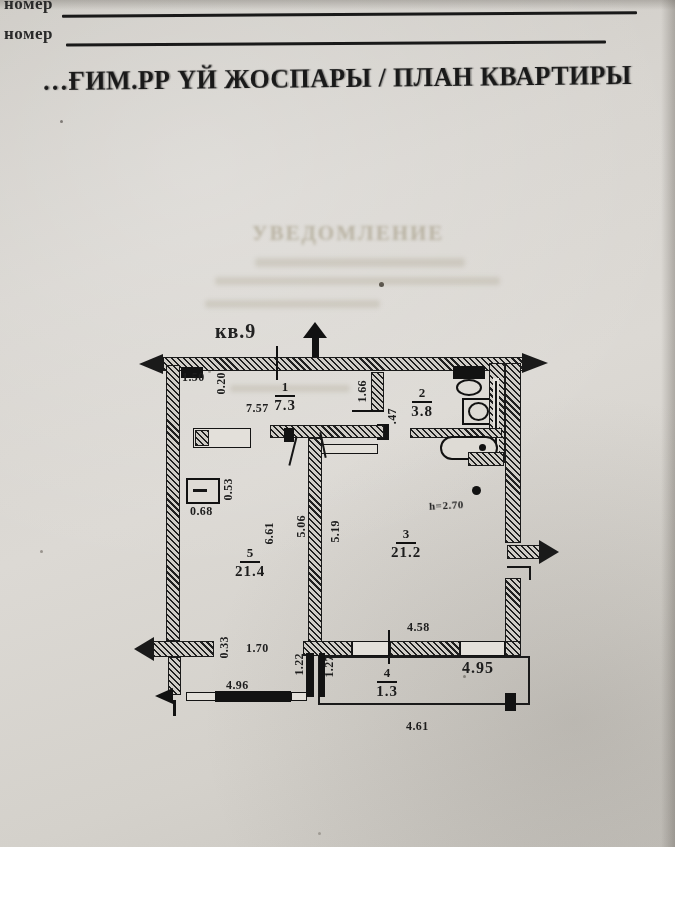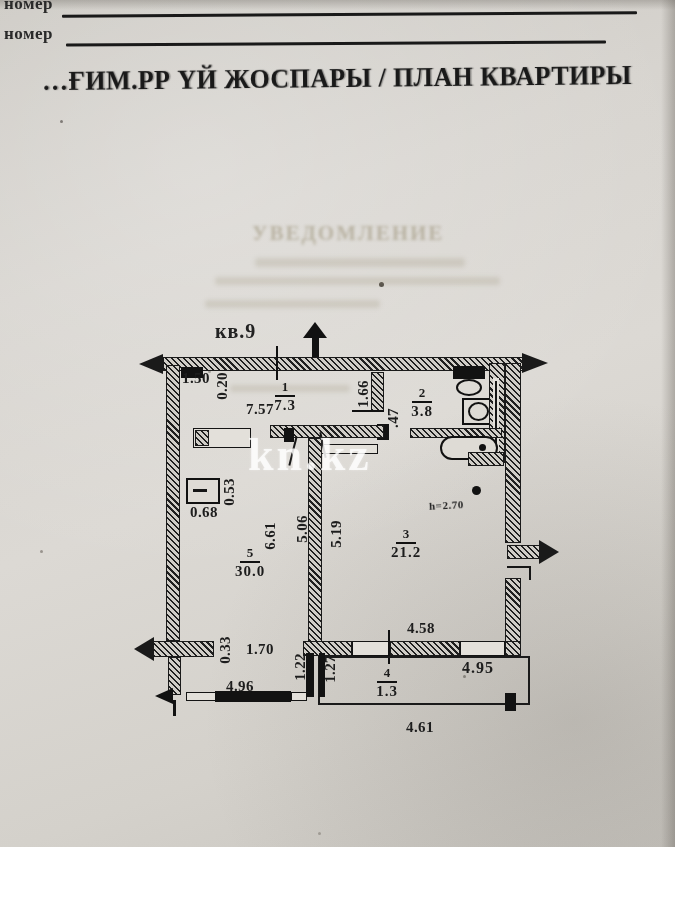--- a/index.html
+++ b/index.html
@@ -30,21 +30,21 @@
 
   
   .wall{position:absolute; box-sizing:border-box; border:1.5px solid #1a1a1a;
     background:repeating-linear-gradient(45deg,#202020 0,#202020 1.6px,#d0cdc7 1.6px,#d0cdc7 4.3px);}
   .solid{position:absolute; background:#121212;}
   .win{position:absolute; box-sizing:border-box; background:#e3e0da; border:1.5px solid #141414;}
   .outline{position:absolute; box-sizing:border-box; border:2px solid #1a1a1a; background:transparent;}
   .tri{position:absolute; width:0; height:0;}
   .tick{position:absolute; background:#111;}
 
-  .dim{position:absolute; font-size:15px; font-weight:600; color:#1d1d1d;
+  .dim{position:absolute; font-size:12px; font-weight:600; color:#1d1d1d;
     letter-spacing:0.4px; white-space:nowrap; filter:blur(0.15px);}
   .vdim{writing-mode:vertical-rl; transform:rotate(180deg);}
   .dim-big{font-size:16px; font-weight:700; letter-spacing:1px;}
 
   .room-label{position:absolute; text-align:center; filter:blur(0.15px);}
   .room-num{display:inline-block; border-bottom:2px solid #111; padding:0 7px 1px 7px;
     font-size:13px; font-weight:700; line-height:14px;}
   .room-area{font-size:15px; font-weight:700; letter-spacing:1px; line-height:17px;}
 
   .kv{position:absolute; font-size:20px; font-weight:700; letter-spacing:1px; color:#222;
@@ -162,21 +162,21 @@
     <div class="room-label" style="left:384px; top:524px; width:44px;">
       <div class="room-num">3</div>
       <div class="room-area">21.2</div>
     </div>
     <div class="room-label" style="left:370px; top:663px; width:34px;">
       <div class="room-num">4</div>
       <div class="room-area">1.3</div>
     </div>
     <div class="room-label" style="left:228px; top:543px; width:44px;">
       <div class="room-num">5</div>
-      <div class="room-area">30.0</div>
+      <div class="room-area">21.4</div>
     </div>
 
     <div class="dim" style="left:182px; top:370px;">1.50</div>
     <div class="dim vdim" style="left:214px; top:372px;">0.20</div>
     <div class="dim" style="left:246px; top:401px;">7.57</div>
     <div class="dim vdim" style="left:355px; top:380px;">1.66</div>
     <div class="dim vdim" style="left:385px; top:408px;">.47</div>
     <div class="dim vdim" style="left:221px; top:478px;">0.53</div>
     <div class="dim" style="left:190px; top:504px;">0.68</div>
     <div class="dim vdim" style="left:262px; top:522px;">6.61</div>
@@ -186,14 +186,13 @@
     <div class="dim vdim" style="left:217px; top:636px;">0.33</div>
     <div class="dim" style="left:226px; top:678px;">4.96</div>
     <div class="dim vdim" style="left:292px; top:653px;">1.22</div>
     <div class="dim vdim" style="left:322px; top:655px;">1.27</div>
     <div class="dim" style="left:407px; top:620px;">4.58</div>
     <div class="dim" style="left:406px; top:719px;">4.61</div>
     <div class="dim dim-big" style="left:462px; top:659px;">4.95</div>
     <div class="hnote" style="left:429px; top:499px;">h=2.70</div>
   </div>
 
-  <div class="wm" style="left:248px; top:428px;">kn.kz</div>
 </div>
 
 </body></html>

